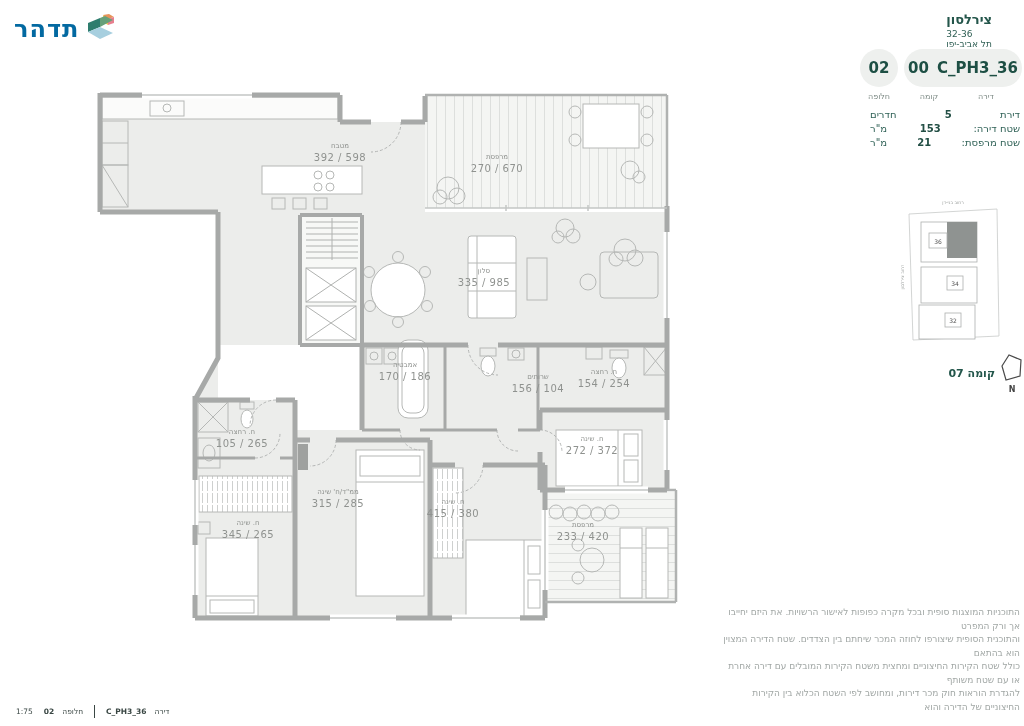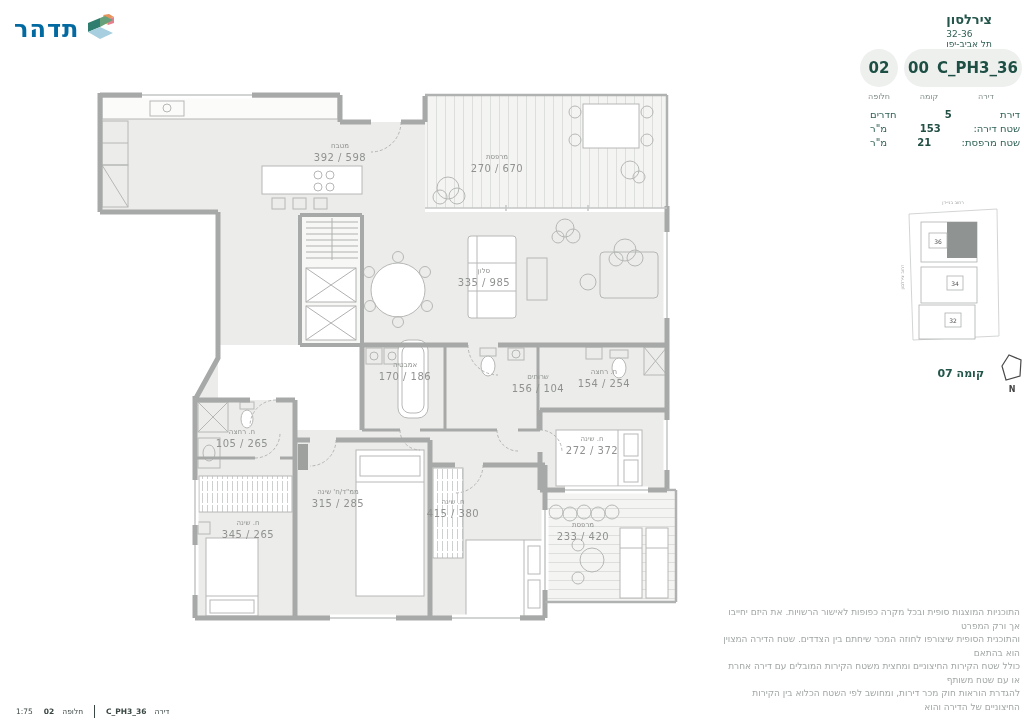--- a/index.html
+++ b/index.html
@@ -19,21 +19,21 @@
   .badge-pill{position:absolute;right:2px;top:49px;width:118px;height:38px;border-radius:19px;
         background:#eef0ee;display:flex;direction:rtl;align-items:center;justify-content:space-around;
         font-size:15px;font-weight:bold;color:#1d4f44;}
   .badge-label{position:absolute;top:92px;font-size:8px;color:#7e8b86;width:60px;text-align:center;}
   .lab-alt{left:849px;} .lab-floor{left:899px;} .lab-unit{left:956px;}
   
   .details{position:absolute;right:4px;top:108px;width:150px;direction:rtl;color:#2f6156;font-size:10px;}
   .drow{display:flex;justify-content:space-between;line-height:14px;}
   .drow b{color:#234f45;}
   
-  .floor-label{position:absolute;right:40px;top:367px;direction:rtl;font-size:11px;font-weight:bold;color:#23564b;text-align:center;}
+  .floor-label{position:absolute;right:29px;top:367px;direction:rtl;font-size:11px;font-weight:bold;color:#23564b;text-align:center;}
   
   .rlabel{position:absolute;width:90px;text-align:center;color:#8f928f;font-size:7px;line-height:11px;direction:rtl;}
   .rlabel .dims{display:block;font-size:10px;letter-spacing:0.5px;}
   
   .disclaimer{position:absolute;right:4px;top:606px;width:300px;direction:rtl;text-align:right;
         color:#a0a6a4;font-size:9px;line-height:13.5px;}
   
   .footer{position:absolute;left:16px;bottom:8px;display:flex;direction:rtl;align-items:center;gap:8px;
         font-size:7.5px;color:#3a4744;}
   .footer .val{font-weight:bold;}

